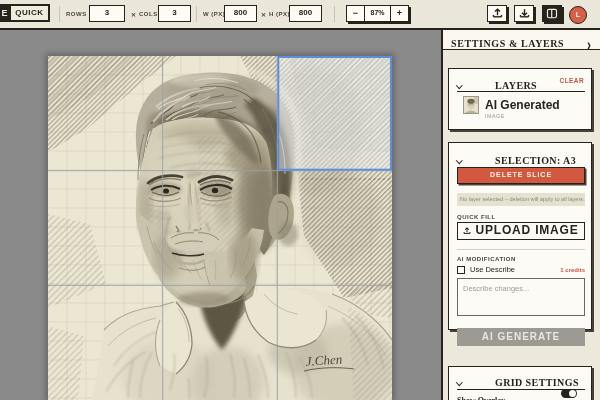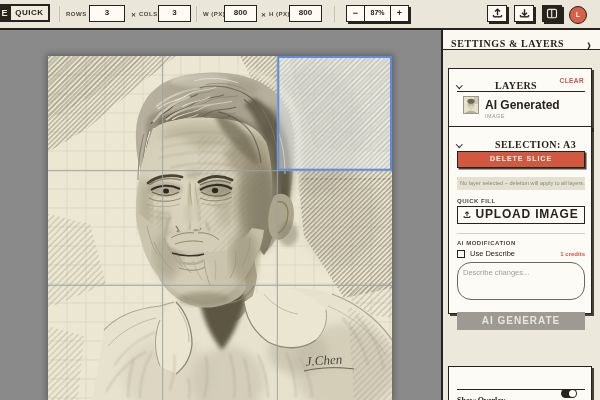--- a/index.html
+++ b/index.html
@@ -434,21 +434,21 @@
         <path d="M1 16 Q7 11 13 16 Z" fill="#b7b09c"></path>
         <path d="M5.6 6.8 h0.9 M7.6 6.8 h0.9" stroke="#3a352a" stroke-width="0.7"></path>
       </svg>
     </div>
     <div style="position:absolute; left:36px; top:29px;">
       <div class="lname">AI Generated</div>
       <div class="ltype">IMAGE</div>
     </div>
   </div>
 
-  <div class="card" style="top:96px; height:188px;">
+  <div class="card" style="top:112px; height:188px;">
     <div style="position:absolute; left:8px; top:7px;">
       <span class="chev2"></span><span class="ctitle">SELECTION: A3</span>
     </div>
     <div class="hr" style="position:absolute; left:8px; right:6px; top:20px;"></div>
     <div class="delbtn" style="position:absolute; left:8px; right:6px; top:24px;">DELETE SLICE</div>
     <div class="note" style="position:absolute; left:8px; right:6px; top:50px;">No layer selected – deletion will apply to all layers.</div>
     <div class="small-label" style="position:absolute; left:8px; top:71px;">QUICK FILL</div>
     <div class="upbtn" style="position:absolute; left:8px; right:6px; top:79px;">
       <svg width="8" height="8" viewBox="0 0 11 11" style="vertical-align:-1px;">
           <g stroke="#26231c" stroke-width="1.4" fill="none">
@@ -460,25 +460,28 @@
           </g>
         </svg>
       UPLOAD IMAGE</div>
     <div class="sdiv" style="position:absolute; left:8px; right:6px; top:106px;"></div>
     <div class="small-label" style="position:absolute; left:8px; top:113px;">AI MODIFICATION</div>
     <div style="position:absolute; left:8px; right:6px; top:122px; display:flex; align-items:center;">
       <span class="cbox"></span>
         <span class="usref" style="margin-left:5px;">Use Describe</span>
       <span class="credits" style="margin-left:auto;">1 credits</span>
     </div>
-    <div class="ta" style="position:absolute; left:8px; right:6px; top:135px;border-radius:14px;">Describe changes...</div>
+    <div class="ta" style="position:absolute; left:8px; right:6px; top:135px;">Describe changes...</div>
     <div class="genbtn" style="position:absolute; left:8px; right:6px; top:185px;">AI GENERATE</div>
   </div>
 
   <div class="card" style="top:336px; height:64px;">
+    <div style="position:absolute; left:8px; top:5px;">
+      <span class="chev2"></span><span class="ctitle">GRID SETTINGS</span>
+    </div>
     <div class="hr" style="position:absolute; left:8px; right:6px; top:18px;"></div>
     <div style="position:absolute; left:8px; right:6px; top:22px;">
       <span style="font-family:'Liberation Serif',serif; font-weight:bold; font-size:8px; color:#26231c;">Show Overlay</span>
       <div class="toggle" style="top:0;">
           <div class="knob"></div>
         </div>
     </div>
   </div>
 </div>
 

